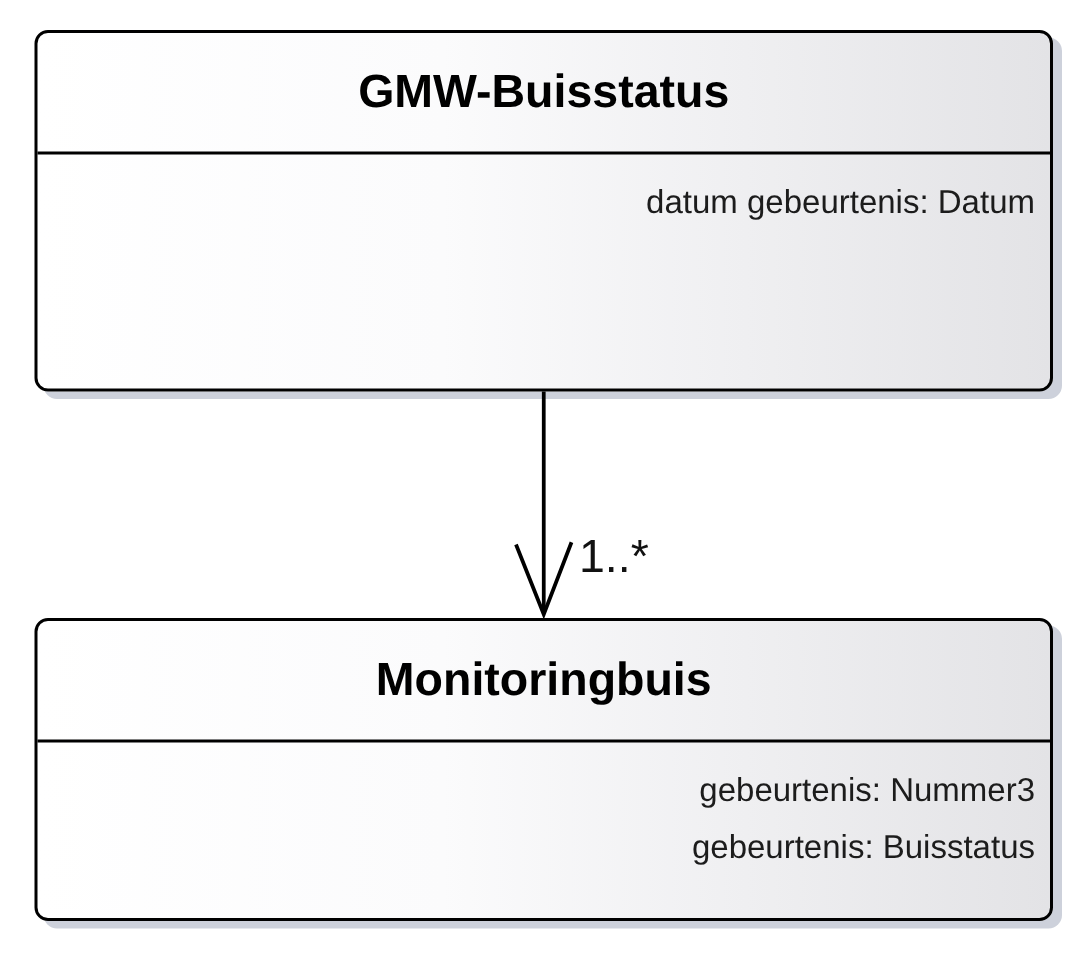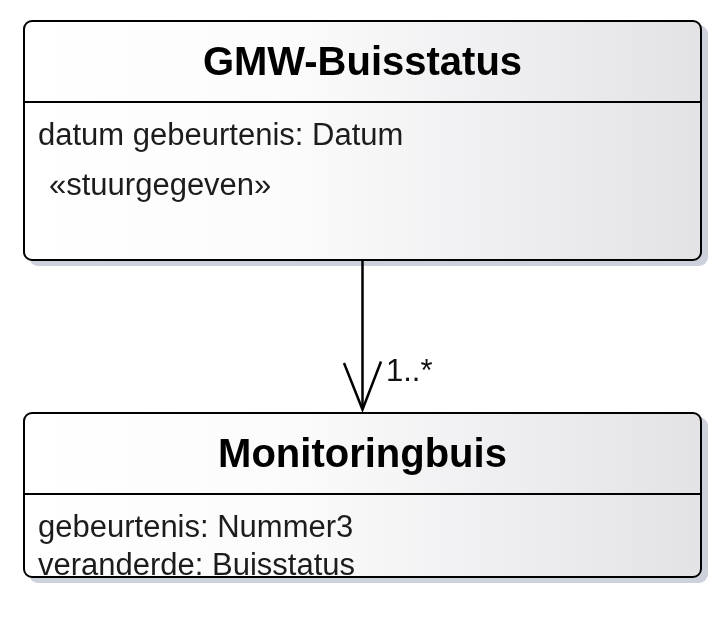--- a/index.html
+++ b/index.html
@@ -26,40 +26,41 @@
   .class-top {
     left: 23px;
     top: 20px;
     width: 679px;
     height: 241px;
   }
   .class-bottom {
     left: 23px;
     top: 412px;
     width: 679px;
-    height: 166px;
+    height: 202px;
   }
   .class-header {
     box-sizing: border-box;
     height: 80.5px;
     border-bottom: 2.5px solid #000000;
     display: flex;
     align-items: center;
     justify-content: center;
-    font-size: 40px;
+    font-size: 31px;
     font-weight: bold;
     color: #000000;
     letter-spacing: 0px;
   }
   .class-body {
     padding: 13px 10px 0 13px;
-    font-size: 31px;
+    font-size: 22px;
     line-height: 38px;
     color: #1c1c1c;
     white-space: nowrap;
+    text-align: right;
   }
   .attr-line { height: 38px; }
   .stereotype-line {
     margin-top: 12px;
     padding-left: 11px;
   }
   .arrow-layer {
     position: absolute;
     left: 0;
     top: 0;
@@ -81,31 +82,30 @@
 <body>
 
 <div class="canvas">
 
   <div class="uml-class class-top">
     <div class="class-header">
       <span>GMW-Buisstatus</span>
     </div>
     <div class="class-body">
       <div class="attr-line">datum gebeurtenis: Datum</div>
-      <div class="attr-line stereotype-line">«stuurgegeven»</div>
     </div>
   </div>
 
   <div class="uml-class class-bottom">
     <div class="class-header">
       <span>Monitoringbuis</span>
     </div>
     <div class="class-body">
       <div class="attr-line">gebeurtenis: Nummer3</div>
-      <div class="attr-line">veranderde: Buisstatus</div>
+      <div class="attr-line">gebeurtenis: Buisstatus</div>
     </div>
   </div>
 
   <svg class="arrow-layer" viewBox="0 0 728 640" xmlns="http://www.w3.org/2000/svg" aria-hidden="true">
     <line x1="362.5" y1="261" x2="362.5" y2="409" stroke="#000000" stroke-width="2.5"></line>
     <polyline points="344,363 362.5,409.5 381,361.5" fill="none" stroke="#000000" stroke-width="2.5"></polyline>
   </svg>
 
   <div class="multiplicity">1..*</div>
 

